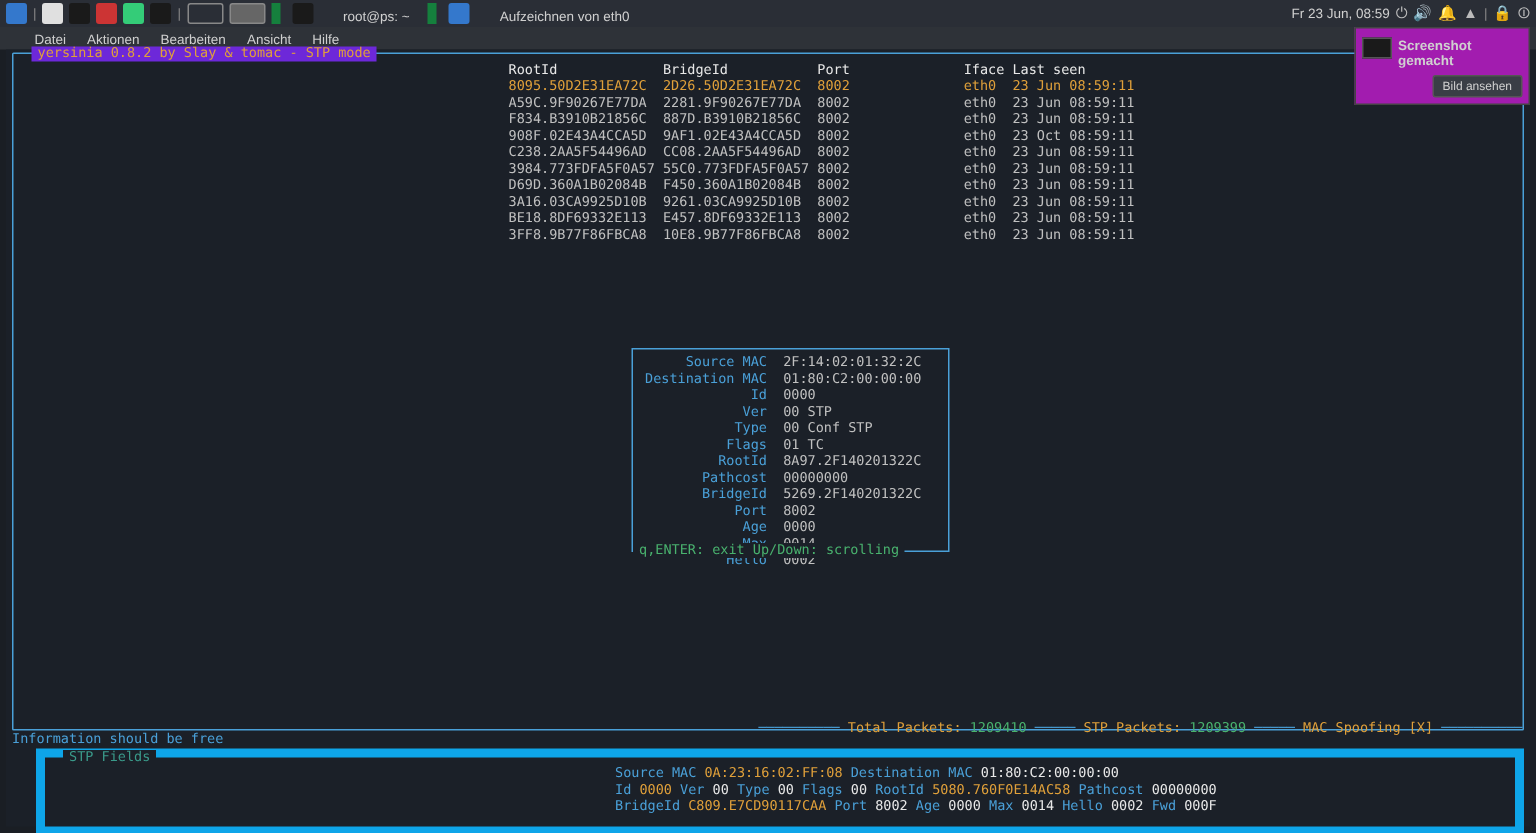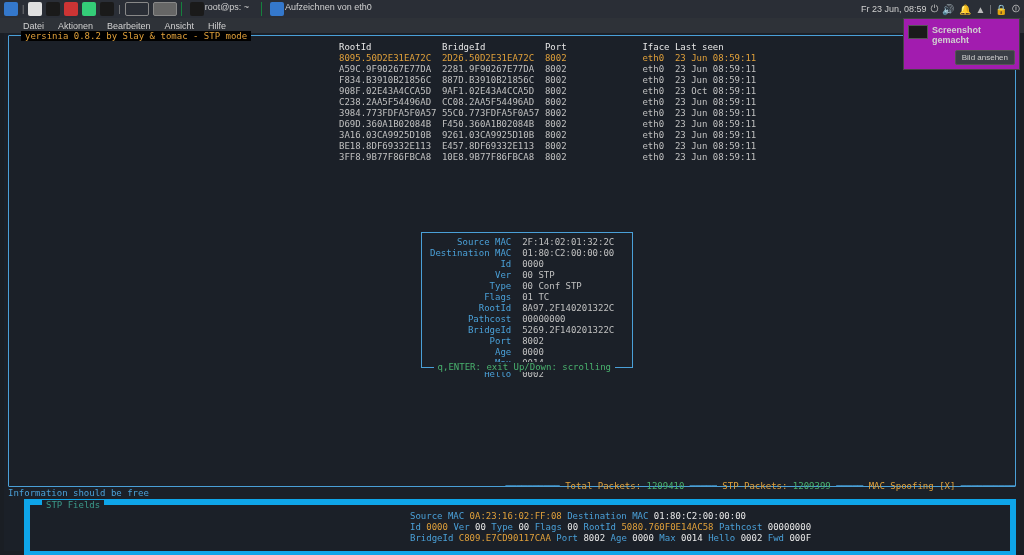--- a/index.html
+++ b/index.html
@@ -6,33 +6,33 @@
   .topbar{height:18px;background:#2a2e36;display:flex;align-items:center;justify-content:space-between;padding:0 4px;font-family:sans-serif;font-size:9px;color:#d0d0d0}
   .topbar-left,.topbar-right{display:flex;align-items:center;gap:4px}
   .ticon{width:14px;height:14px;border-radius:2px;display:inline-block}
   .ticon.blue{background:#3478cc}
   .ticon.white{background:#e0e0e0}
   .ticon.red{background:#cc3434}
   .ticon.green{background:#34cc78}
   .ticon.dark{background:#1a1a1a}
   .ticon.outline{border:1px solid #888;background:transparent;width:22px;height:12px}
   .ticon.outline2{border:1px solid #888;background:#666;width:22px;height:12px}
-  .task{display:flex;align-items:flex-start;gap:1px;padding:0 8px;border-left:1px solid #15803d}
+  .task{display:flex;align-items:flex-end;gap:20px;padding:0 8px;border-left:6px solid #15803d}
   .tray-glyph{color:#bbb;font-size:10px}
   .menubar{height:15px;background:#2e3238;display:flex;align-items:center;gap:14px;padding:0 23px;font-family:sans-serif;font-size:9px;color:#d0d0d0}
   .terminal{position:absolute;left:4px;top:33px;right:4px;bottom:4px;background:#1b2028;font-family:monospace;font-size:9px;letter-spacing:0}
   .box-main{position:absolute;left:4px;top:2px;right:4px;height:450px;border:1px solid #4aa0d8;border-radius:1px}
-  .box-title{position:absolute;top:-5px;left:12px;background:#000000;padding:0 4px;color:#e0a03a}
+  .box-title{position:absolute;top:-5px;left:12px;background:#6d28d9;padding:0 4px;color:#e0a03a}
   .table{position:absolute;top:6px;left:330px;white-space:pre;line-height:11px}
   .th{color:#e8e8e8;font-weight:normal}
   .hl{color:#e0a03a}
   .cy{color:#4aa0d8}
   .detail-box{position:absolute;top:196px;left:412px;width:210px;height:134px;border:1px solid #4aa0d8}
   .detail-inner{white-space:pre;line-height:11px;padding:4px 8px}
-  .detail-footer{position:absolute;bottom:-5px;left:0;right:17px;text-align:right}
+  .detail-footer{position:absolute;bottom:-5px;left:0;right:0;text-align:left}
   .detail-footer span{background:#1b2028;padding:0 4px;color:#49b26e}
   .status-line{position:absolute;bottom:-5px;left:0;right:0;text-align:right}
   .status-line .lbl{color:#e0a03a}
   .status-line .num{color:#49b26e}
   .status-line .dash{color:#4aa0d8}
   .info-line{position:absolute;top:455px;left:4px;color:#4aa0d8}
   .box-fields{position:absolute;left:20px;top:466px;right:4px;height:46px;border:6px solid #0ea5e9}
   .box-fields-title{position:absolute;top:-5px;left:12px;background:#1b2028;padding:0 4px;color:#3a9a8a}
   .fields-inner{white-space:pre;line-height:11px;padding:6px 0 0 380px}
   .k{color:#4aa0d8}

